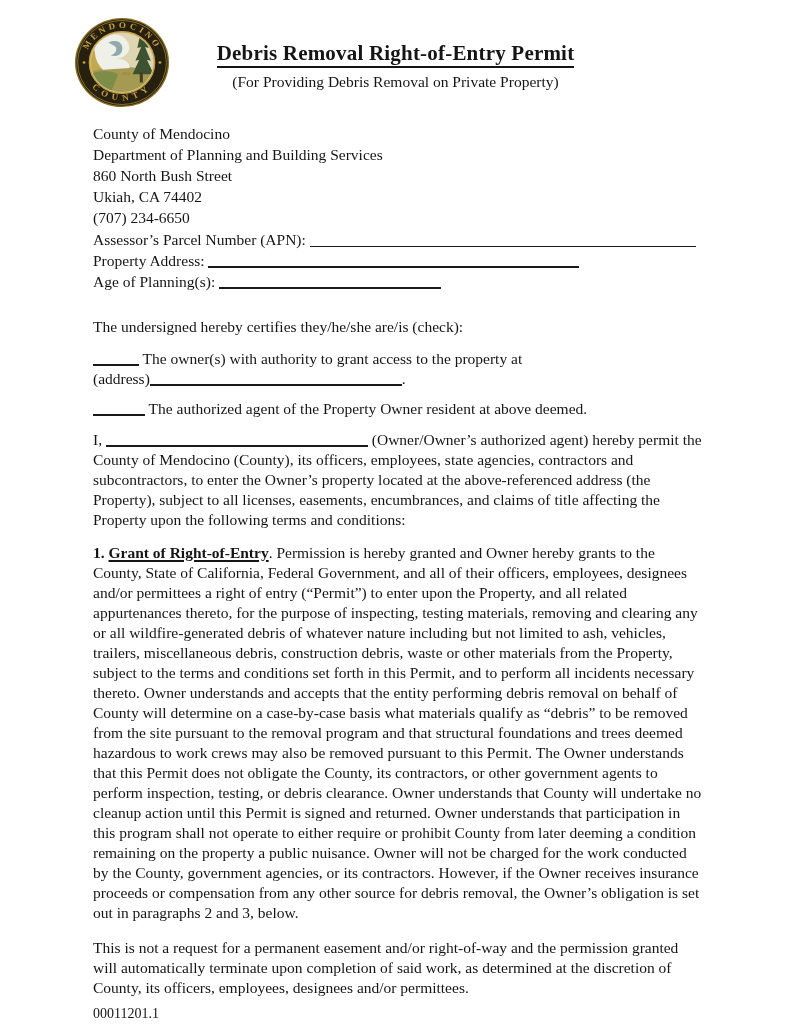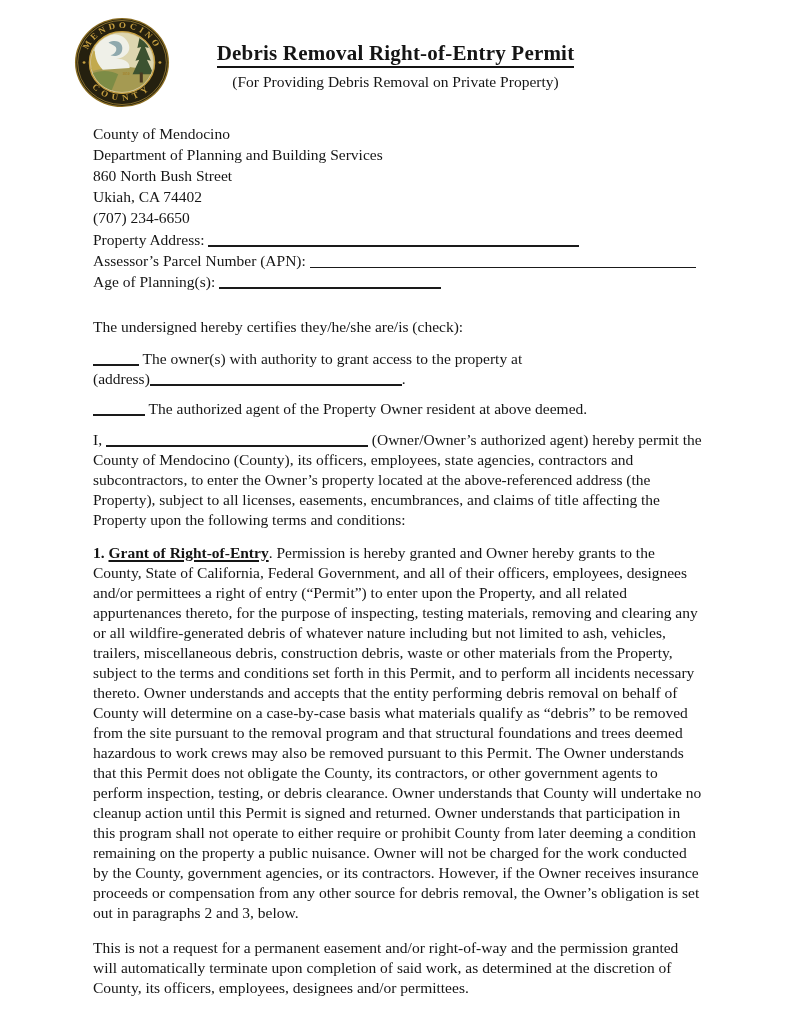--- a/index.html
+++ b/index.html
@@ -147,26 +147,26 @@
   <div class="agency">
     <div>County of Mendocino</div>
     <div>Department of Planning and Building Services</div>
     <div>860 North Bush Street</div>
     <div>Ukiah, CA 74402</div>
     <div>(707) 234-6650</div>
   </div>
 
   <div class="fields">
     <div class="field-row">
+      <span>Assessor’s Parcel Number (APN):</span>
+      <span class="blank thin" style="width:386px"></span>
+    </div>
+    <div class="field-row">
       <span>Property Address:</span>
       <span class="blank" style="width:371px"></span>
-    </div>
-    <div class="field-row">
-      <span>Assessor’s Parcel Number (APN):</span>
-      <span class="blank thin" style="width:386px"></span>
     </div>
     <div class="field-row">
       <span>Age of Planning(s):</span>
       <span class="blank" style="width:222px"></span>
     </div>
   </div>
 
   <div class="cert">
     <div class="cert-intro">The undersigned hereby certifies they/he/she are/is (check):</div>
     <div class="cert-opt1">
@@ -186,15 +186,16 @@
     <p class="permission">
       <span>I,</span>
       <span class="blank" style="width:262px"></span>
       <span>(Owner/Owner’s authorized agent) hereby permit the County of Mendocino  (County), its officers, employees, state agencies, contractors and subcontractors, to enter the Owner’s property located at the above-referenced address (the Property), subject to all licenses, easements, encumbrances, and claims of title affecting the Property upon the following terms and conditions:</span>
     </p>
     <p class="grant">
       <span class="grant-number">1.</span>
       <span class="grant-heading">Grant of Right-of-Entry</span><span>.  Permission is hereby granted and Owner hereby grants to the County, State of California, Federal Government, and all of their officers, employees, designees and/or permittees a right of entry (“Permit”) to enter upon the Property, and all related appurtenances thereto, for the purpose of inspecting, testing materials,  removing and clearing any or all wildfire-generated debris of whatever nature including but not limited to ash, vehicles, trailers, miscellaneous debris, construction debris, waste or other materials from the Property, subject to the terms and conditions set forth in this Permit, and to perform all incidents necessary thereto.  Owner understands and accepts that the entity performing debris removal on behalf of County will determine on a case-by-case basis what materials qualify as “debris” to be removed from the site pursuant to the removal program and that structural foundations and trees deemed hazardous to work crews may also be removed pursuant to this Permit.  The Owner understands that this Permit does not obligate the County, its contractors, or other government agents to perform inspection, testing, or debris clearance.  Owner understands that County will undertake no cleanup action until this Permit is signed and returned. Owner understands that participation in this program shall not operate to either require or prohibit County from later deeming a condition remaining on the property a public nuisance.  Owner will not be charged for the work conducted by the County, government agencies, or its contractors.  However, if the Owner receives insurance proceeds or compensation from any other source for debris removal, the Owner’s obligation is set out in paragraphs 2 and 3, below.</span>
     </p>
     <p class="notice">This is not a request for a permanent easement and/or right-of-way and the permission granted will automatically terminate upon completion of said work, as determined at the discretion of County, its officers, employees, designees and/or permittees.</p>
+    <div class="doc-footer">00011201.1</div>
   </div>
 
 </div>
 
 </body></html>

